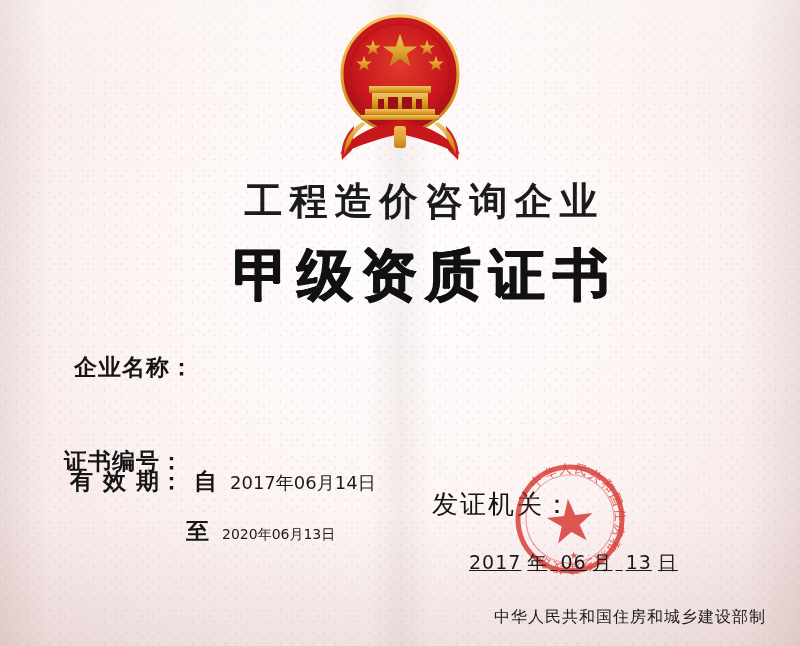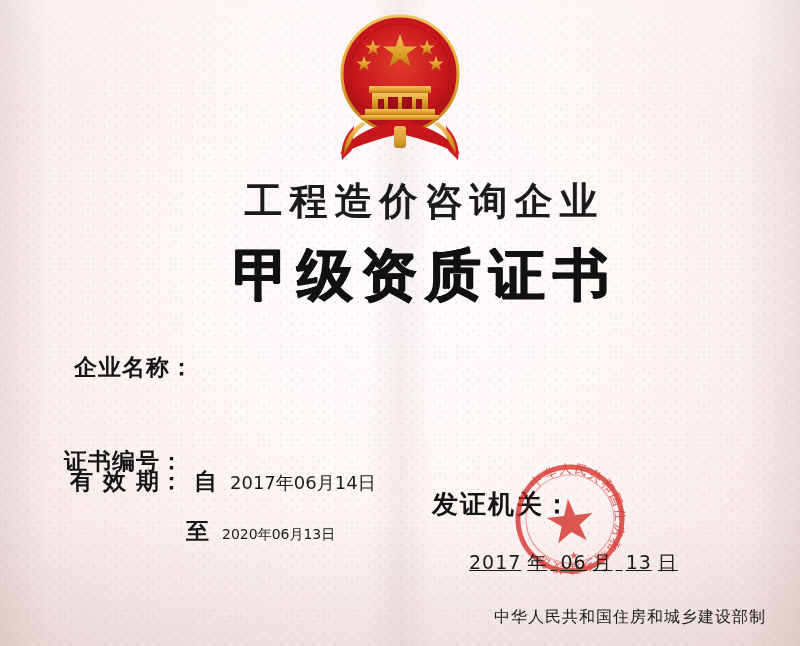--- a/index.html
+++ b/index.html
@@ -118,21 +118,21 @@
   #row-valid-to { left: 186px; top: 516px; }
   #row-valid-to .field-label { font-size: 23px; }
   #row-valid-to .field-value { margin-left: 12px; font-size: 14px; }
 
   
   #issuer-label {
     position: absolute;
     left: 432px;
     top: 487px;
     font-size: 26px;
-    font-weight: 700;
+    font-weight: 400;
     letter-spacing: 2px;
     color: #141414;
     white-space: nowrap;
   }
   #issue-date {
     position: absolute;
     left: 466px;
     top: 550px;
     font-size: 19px;
     color: #1a1a1a;

